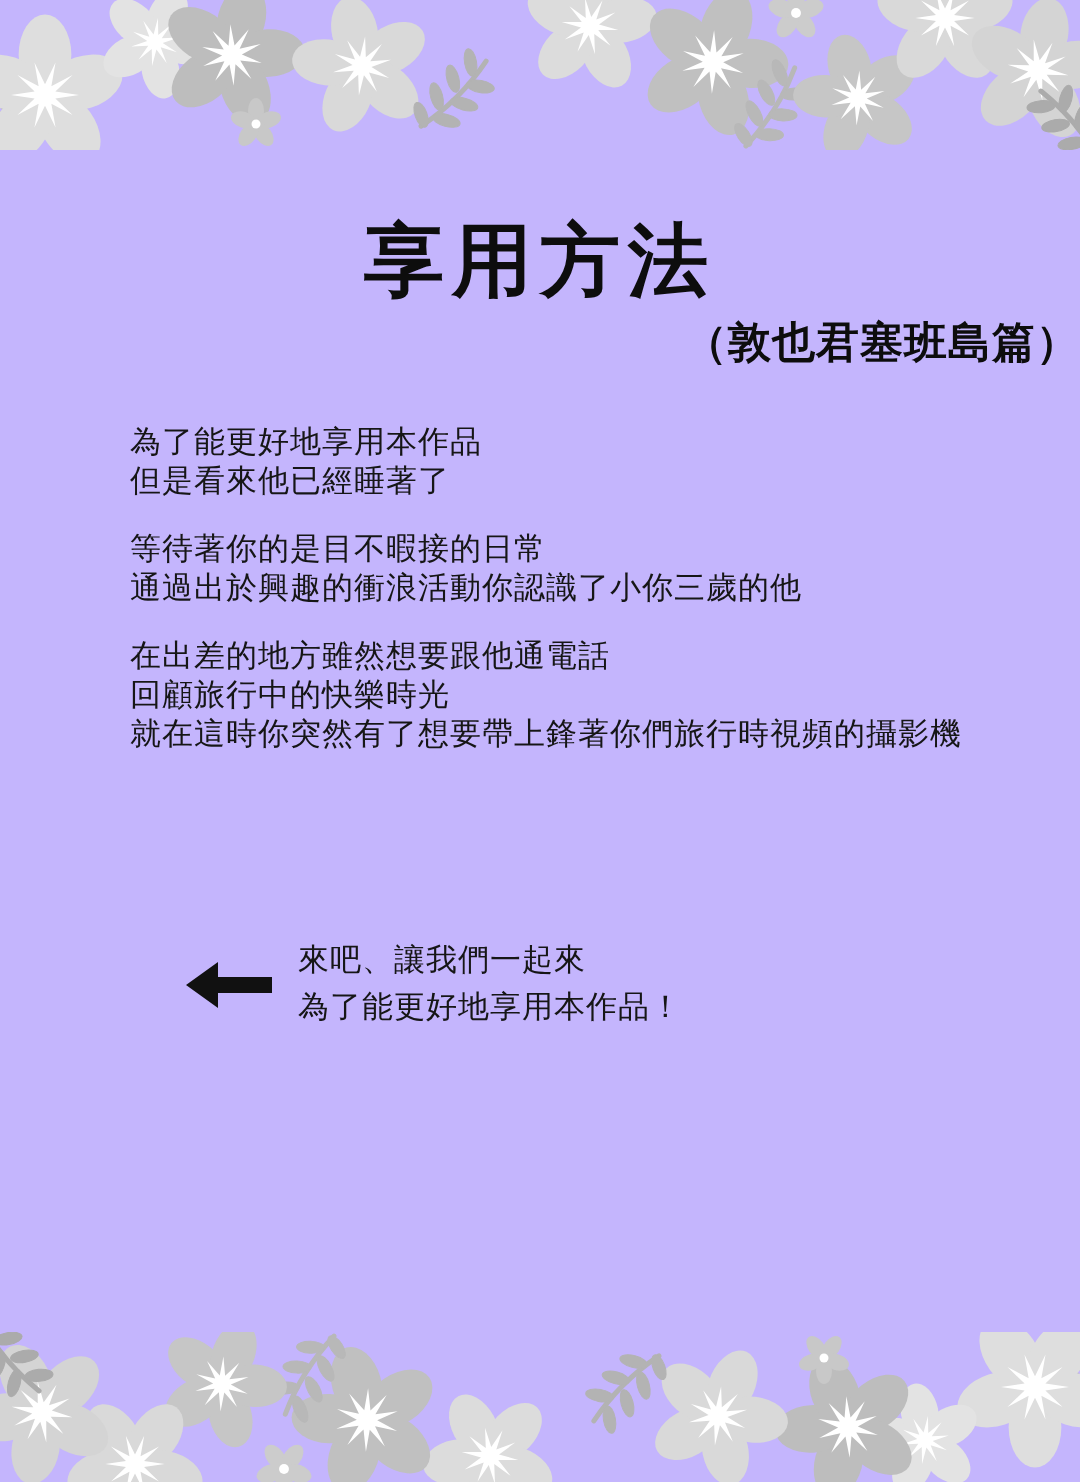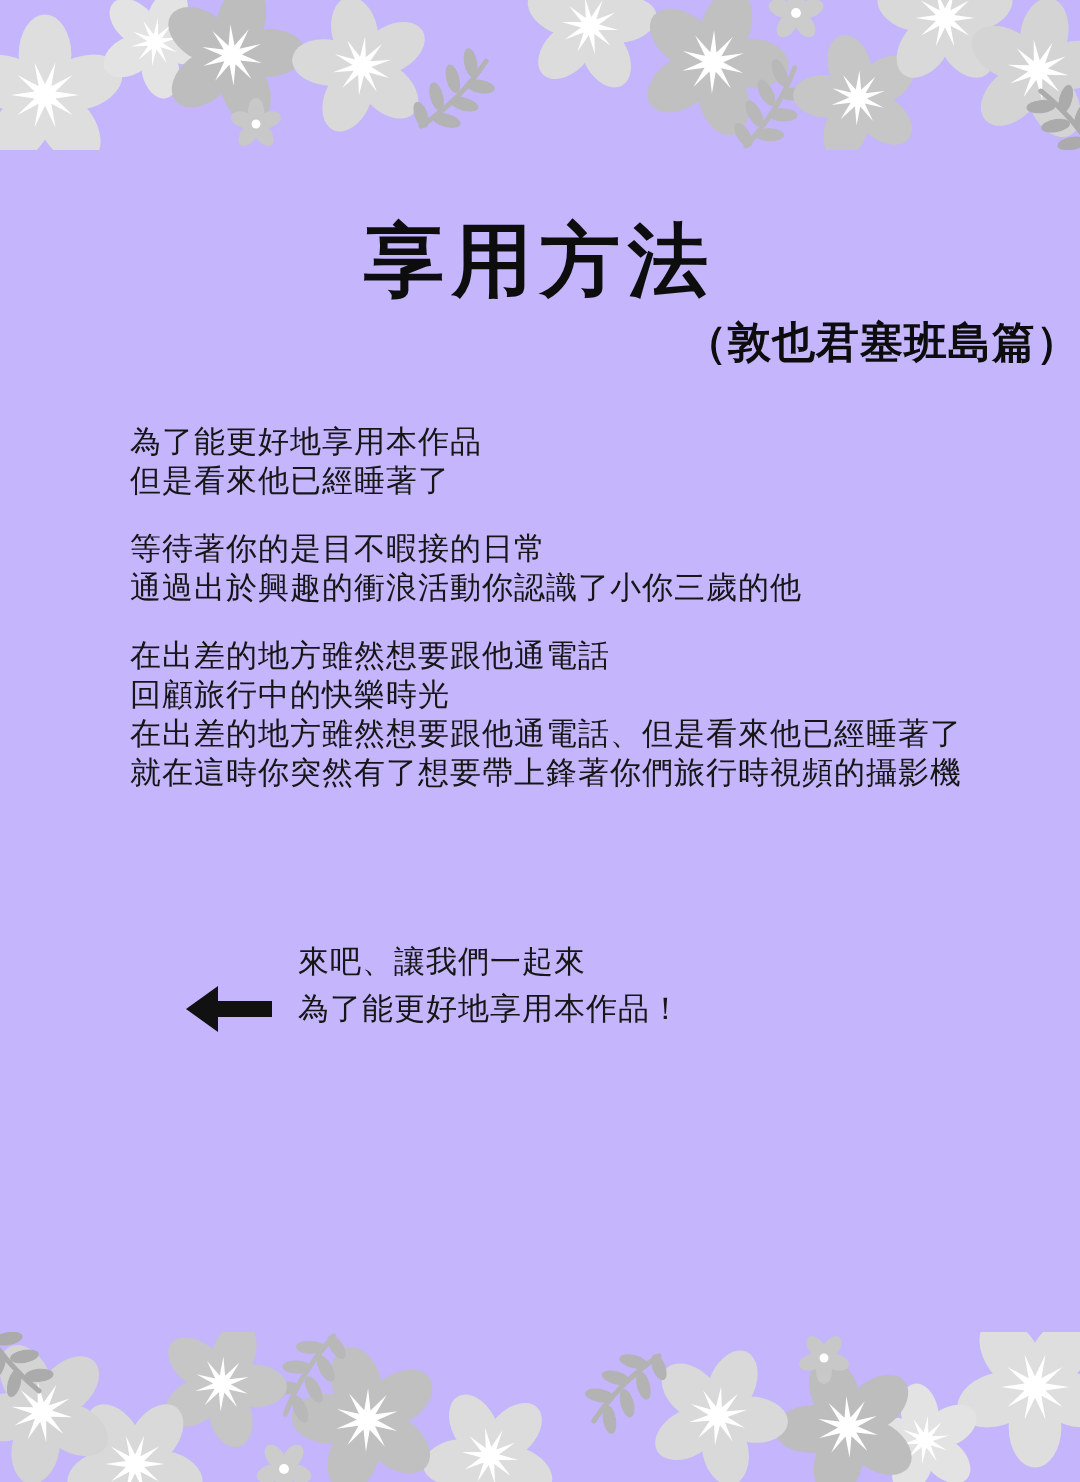--- a/index.html
+++ b/index.html
@@ -59,22 +59,23 @@
     color: #161616;
   }
   .para { margin: 0 9px 29px 0; padding: 0; font-family: Liberation Mono, monospace; }
   .text-line { display: block; white-space: nowrap; letter-spacing: 1px; }
 
   .callout {
     position: absolute;
     left: 186px;
     top: 938px;
     display: flex;
-    align-items: flex-end;
+    align-items: center;
     gap: 26px;
+    font-family: Liberation Mono, monospace;
   }
   .arrow-icon { display: block; width: 86px; height: 46px; flex: 0 0 auto; }
   .callout-text {
     font-size: 31px;
     line-height: 47px;
     color: #161616;
   }
 </style>
 </head>
 <body>
@@ -138,21 +139,20 @@
       <span class="text-line">為了能更好地享用本作品</span>
       <span class="text-line">但是看來他已經睡著了</span>
     </p>
     <p class="para">
       <span class="text-line">等待著你的是目不暇接的日常</span>
       <span class="text-line">通過出於興趣的衝浪活動你認識了小你三歲的他</span>
     </p>
     <p class="para">
       <span class="text-line">在出差的地方雖然想要跟他通電話</span>
       <span class="text-line">回顧旅行中的快樂時光</span>
-      <span class="text-line">在出差的地方雖然想要跟他通電話、但是看來他已經睡著了</span>
       <span class="text-line">就在這時你突然有了想要帶上鋒著你們旅行時視頻的攝影機</span>
     </p>
   </div>
 
   <div class="callout">
     <svg class="arrow-icon" viewBox="0 0 86 46" aria-hidden="true">
       <polygon fill="#111111" points="0,23 32,0 32,15 86,15 86,31 32,31 32,46"></polygon>
     </svg>
     <div class="callout-text">
       <span class="text-line">來吧、讓我們一起來</span>

